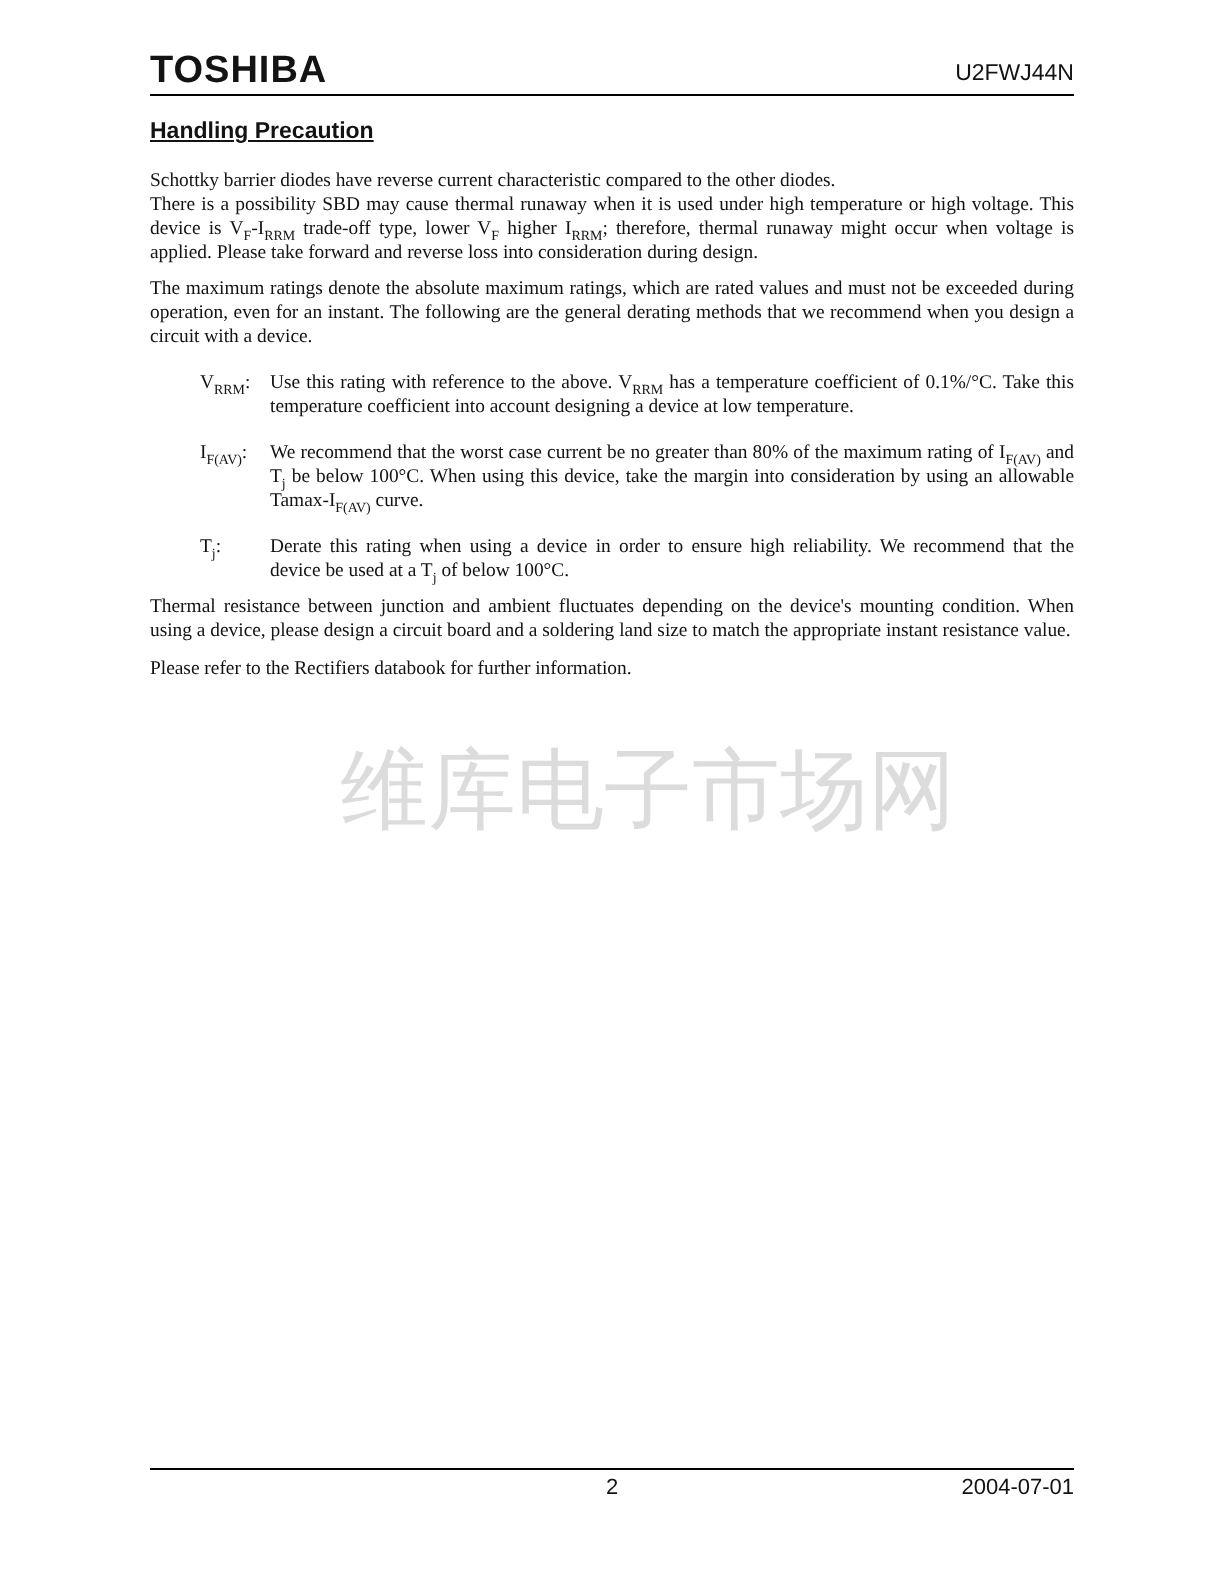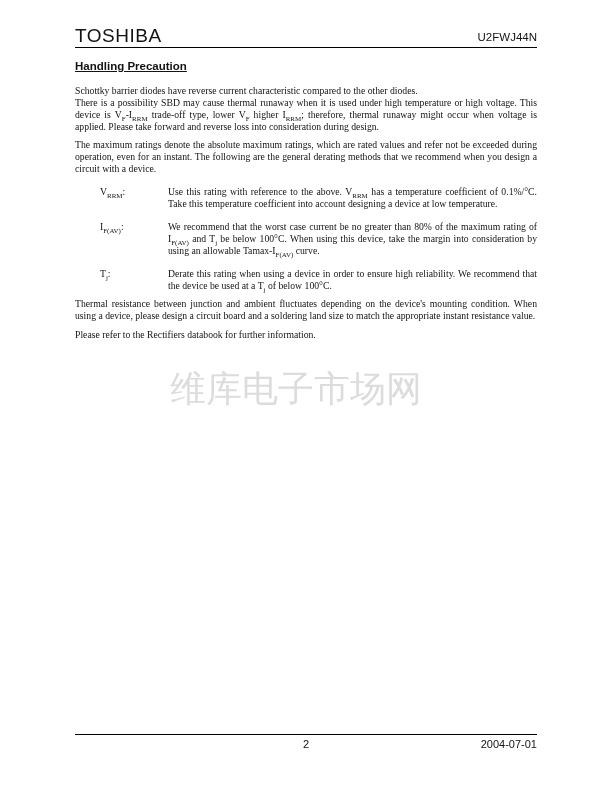--- a/index.html
+++ b/index.html
@@ -22,21 +22,21 @@
   }
   
   .hdr{
     display:flex;
     justify-content:space-between;
     align-items:flex-end;
     height:20px;
   }
   .brand{
     font-family:"Liberation Sans", sans-serif;
-    font-weight:normal;
+    font-weight:bold;
     font-size:19px;
     letter-spacing:0.5px;
     line-height:1;
   }
   .part{
     font-family:"Liberation Sans", sans-serif;
     font-size:11.5px;
     line-height:1;
     padding-bottom:2px;
   }
@@ -63,42 +63,41 @@
   }
   .para.first{margin-top:12px;}
   .para.refer{margin-top:7px; text-align:left;}
   sub{font-size:0.72em; line-height:0;}
   
   .def-list{margin-top:0;}
   .def-row{
     display:flex;
     padding-left:25px;
     margin-top:11px;
-    gap:33px;
   }
   .def-term{
     flex:0 0 35px;
     width:35px;
     font-size:9.7px;
     line-height:12px;
   }
   .def-desc{
     flex:1;
     font-size:9.7px;
     line-height:12px;
     text-align:justify;
   }
   
   .watermark{
     position:absolute;
     z-index:-1;
     left:170px;
     top:370px;
-    font-family:Liberation Mono, monospace;
-    font-size:36px;
+    font-family:Liberation Serif, serif;
+    font-size:44px;
     line-height:1.2;
     color:var(--watermark);
     white-space:nowrap;
     letter-spacing:0px;
   }
   
   .footer{
     position:absolute;
     left:75px;
     right:75px;
@@ -138,21 +137,21 @@
   <div class="hdr">
     <span class="brand">TOSHIBA</span>
     <span class="part">U2FWJ44N</span>
   </div>
   <hr class="hdr-rule">
 
   <div class="title">Handling Precaution</div>
 
   <p class="para first">Schottky barrier diodes have reverse current characteristic compared to the other diodes.<br>There is a possibility SBD may cause thermal runaway when it is used under high temperature or high voltage. This device is V<sub>F</sub>-I<sub>RRM</sub> trade-off type, lower V<sub>F</sub> higher I<sub>RRM</sub>; therefore, thermal runaway might occur when voltage is applied. Please take forward and reverse loss into consideration during design.</p>
 
-  <p class="para">The maximum ratings denote the absolute maximum ratings, which are rated values and refer not be exceeded during operation, even for an instant. The following are the general derating methods that we recommend when you design a circuit with a device.</p>
+  <p class="para">The maximum ratings denote the absolute maximum ratings, which are rated values and must not be exceeded during operation, even for an instant. The following are the general derating methods that we recommend when you design a circuit with a device.</p>
 
   <div class="def-list">
     <div class="def-row">
       <span class="def-term">V<sub>RRM</sub>:</span>
       <span class="def-desc">Use this rating with reference to the above. V<sub>RRM</sub> has a temperature coefficient of 0.1%/°C. Take this temperature coefficient into account designing a device at low temperature.</span>
     </div>
     <div class="def-row">
       <span class="def-term">I<sub>F(AV)</sub>:</span>
       <span class="def-desc">We recommend that the worst case current be no greater than 80% of the maximum rating of I<sub>F(AV)</sub> and T<sub>j</sub> be below 100°C. When using this device, take the margin into consideration by using an allowable Tamax-I<sub>F(AV)</sub> curve.</span>
     </div>

